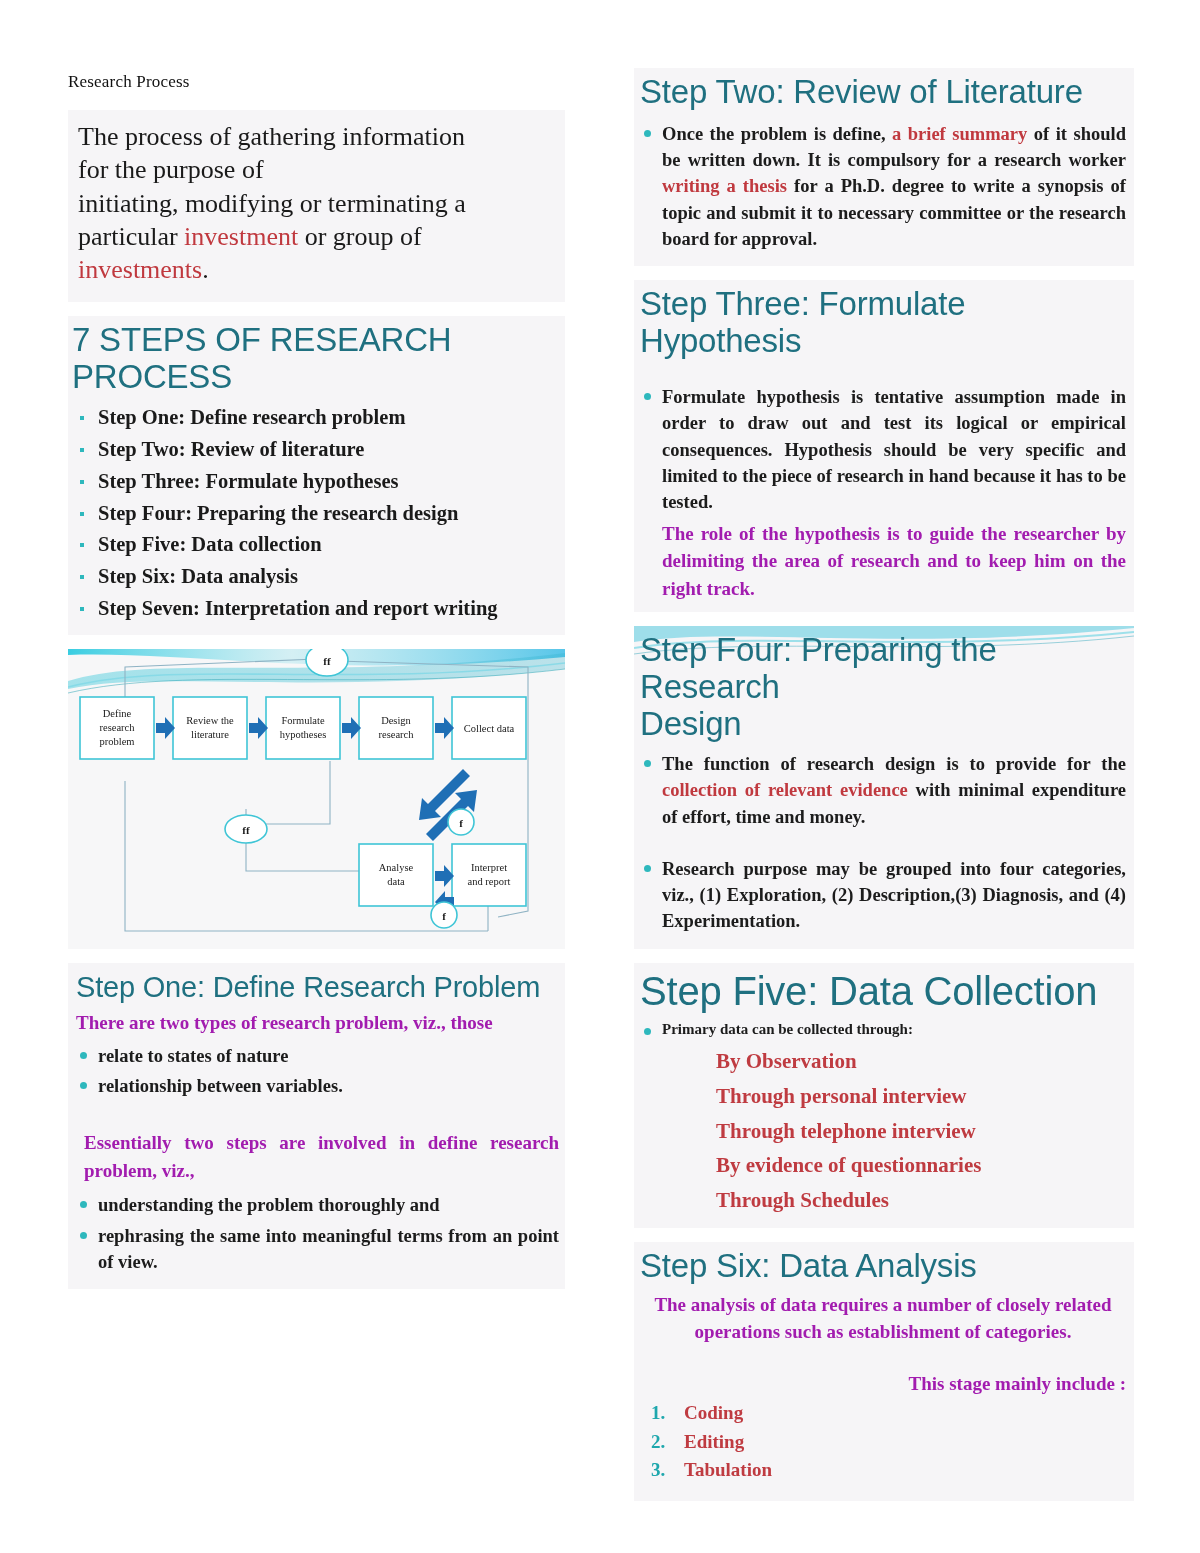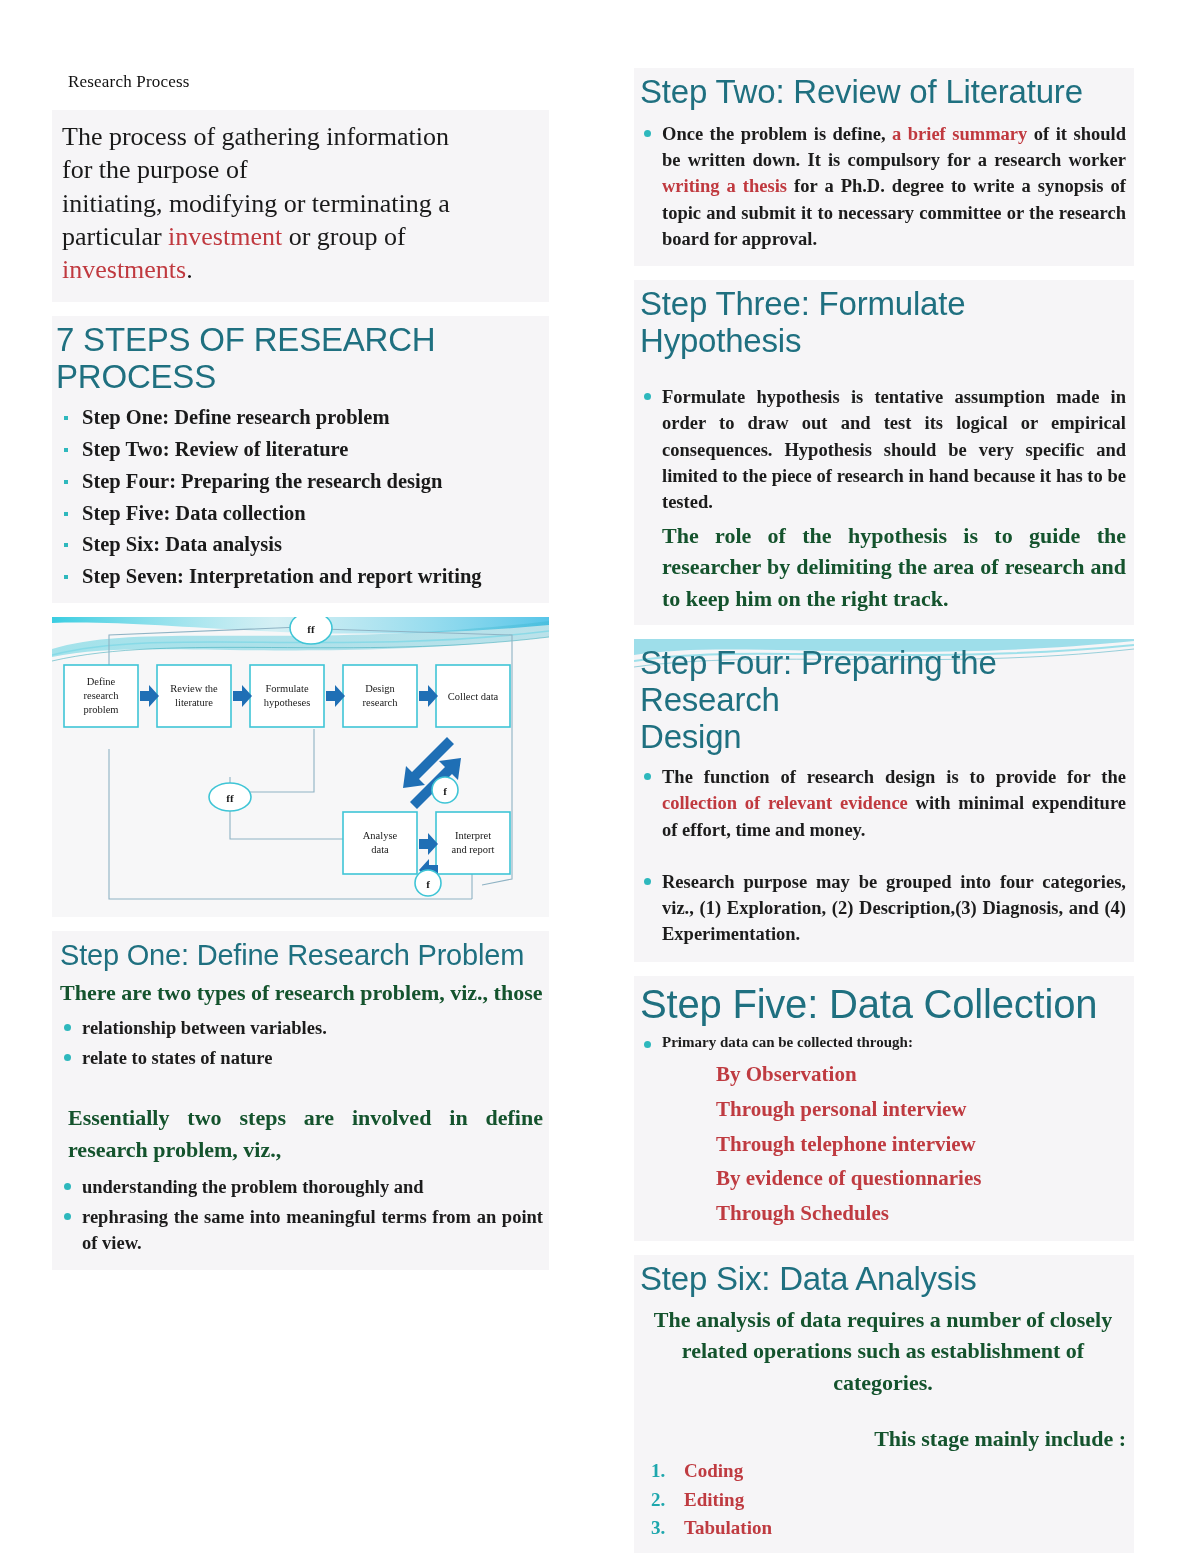--- a/index.html
+++ b/index.html
@@ -25,21 +25,21 @@
     position: absolute;
     left: 68px; top: 72px;
     font-family: "Liberation Serif", serif;
     font-size: 17px;
     color: #111111;
     letter-spacing: .2px;
   }
 
   .col-left {
     position: absolute;
-    left: 52px; top: 110px;
+    left: 68px; top: 110px;
     width: 497px;
   }
   .col-right {
     position: absolute;
     left: 634px; top: 68px;
     width: 500px;
   }
 
   
   .slide {
@@ -124,24 +124,24 @@
     border-radius: 50%;
     background: #2eb8bd;
   }
   ul.bul.big li {
     font-size: 15px;
     line-height: 1.4;
   }
 
   .para {
     font-family: "Liberation Serif", serif;
-    font-size: 22px;
+    font-size: 19px;
     font-weight: 700;
     line-height: 1.45;
-    color: #14532d;
+    color: #a21caf;
     text-align: justify;
   }
   .para.indent { text-indent: 0; padding-left: 8px; }
 
   .sublist {
     padding-left: 76px;
     font-family: "Liberation Serif", serif;
     font-size: 21px;
     line-height: 1.65;
     color: #bf3b41;
@@ -198,20 +198,21 @@
         <span>particular </span><span class="red">investment</span><span> or group of</span><br>
         <span class="red">investments</span><span>.</span>
       </div>
     </div>
 
     <div class="slide" style="padding:4px 6px 10px 4px;">
       <h1 class="big">7 STEPS OF RESEARCH PROCESS</h1>
       <ul class="dots">
         <li>Step One: Define research problem</li>
         <li>Step Two: Review of literature</li>
+        <li>Step Three: Formulate hypotheses</li>
         <li>Step Four: Preparing the research design</li>
         <li>Step Five: Data collection</li>
         <li>Step Six: Data analysis</li>
         <li>Step Seven: Interpretation and report writing</li>
       </ul>
     </div>
 
     <div>
       <div class="chart-wrap">
         <svg width="497" height="300" viewBox="0 0 497 300">
@@ -313,22 +314,22 @@
         </svg>
       </div>
     </div>
 
     <div class="sec-gap"></div>
 
     <div class="slide" style="padding:6px 6px 10px 8px;">
       <h1 class="big med">Step One: Define Research Problem</h1>
       <div class="para">There  are two types of research problem, viz., those</div>
       <ul class="bul" style="margin-top:6px;">
+        <li class="red">relate to states of nature</li>
         <li class="red">relationship between variables.</li>
-        <li class="red">relate to states of nature</li>
       </ul>
       <div style="height:26px;"></div>
       <div class="para indent">Essentially  two  steps  are  involved  in  define  research problem, viz.,</div>
       <ul class="bul" style="margin-top:8px;">
         <li class="red">understanding the problem thoroughly and</li>
         <li class="red">rephrasing  the  same  into  meaningful  terms  from  an point of view.</li>
       </ul>
     </div>
 
   </div>

